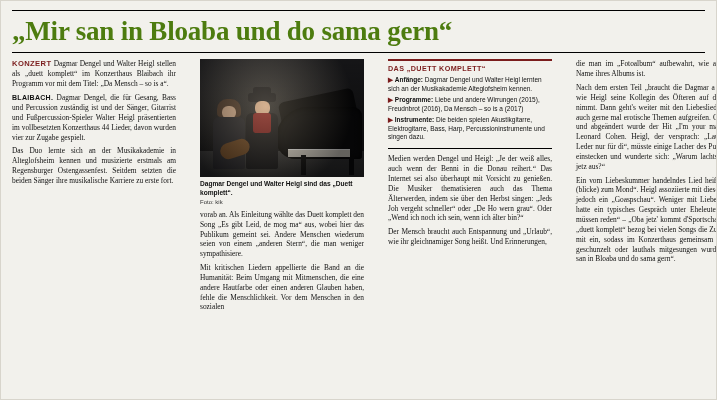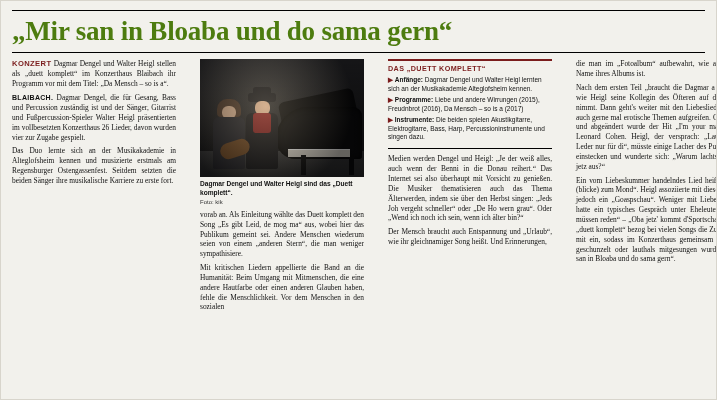--- a/index.html
+++ b/index.html
@@ -203,21 +203,21 @@
   <div class="rule-under"></div>
 
   <div class="cols">
 
     <div class="col">
       <p class="lead">
         <span class="kicker">KONZERT</span>
         <span>Dagmar Dengel und Walter Heigl stellen als „duett komplett“ im Konzerthaus Blaibach ihr Programm vor mit dem Titel: „Da Mensch – so is a“.</span>
       </p>
       <p>
-        <span class="place">BLAIBACH.</span><span> Dagmar Dengel, die für Gesang, Bass und Percussion zuständig ist und der Sänger, Gitarrist und Fußpercussion-Spieler Walter Heigl präsentierten im vollbesetzten Konzerthaus 26 Lieder, davon wurden vier zur Zugabe gespielt.</span>
+        <span class="place">BLAIBACH.</span><span> Dagmar Dengel, die für Gesang, Bass und Percussion zuständig ist und der Sänger, Gitarrist und Fußpercussion-Spieler Walter Heigl präsentierten im vollbesetzten Konzerthaus 44 Lieder, davon wurden vier zur Zugabe gespielt.</span>
       </p>
       <p>Das Duo lernte sich an der Musikakademie in Alteglofsheim kennen und musizierte erstmals am Regensburger Ostengassenfest. Seitdem setzten die beiden Sänger ihre musikalische Karriere zu erste fort.</p>
     </div>
 
     <div class="col">
       <div class="photo-wrap">
         <div class="photo">
           <div class="ph-back"></div>
           <div class="ph-floor"></div>
           <div class="ph-lid"></div>

